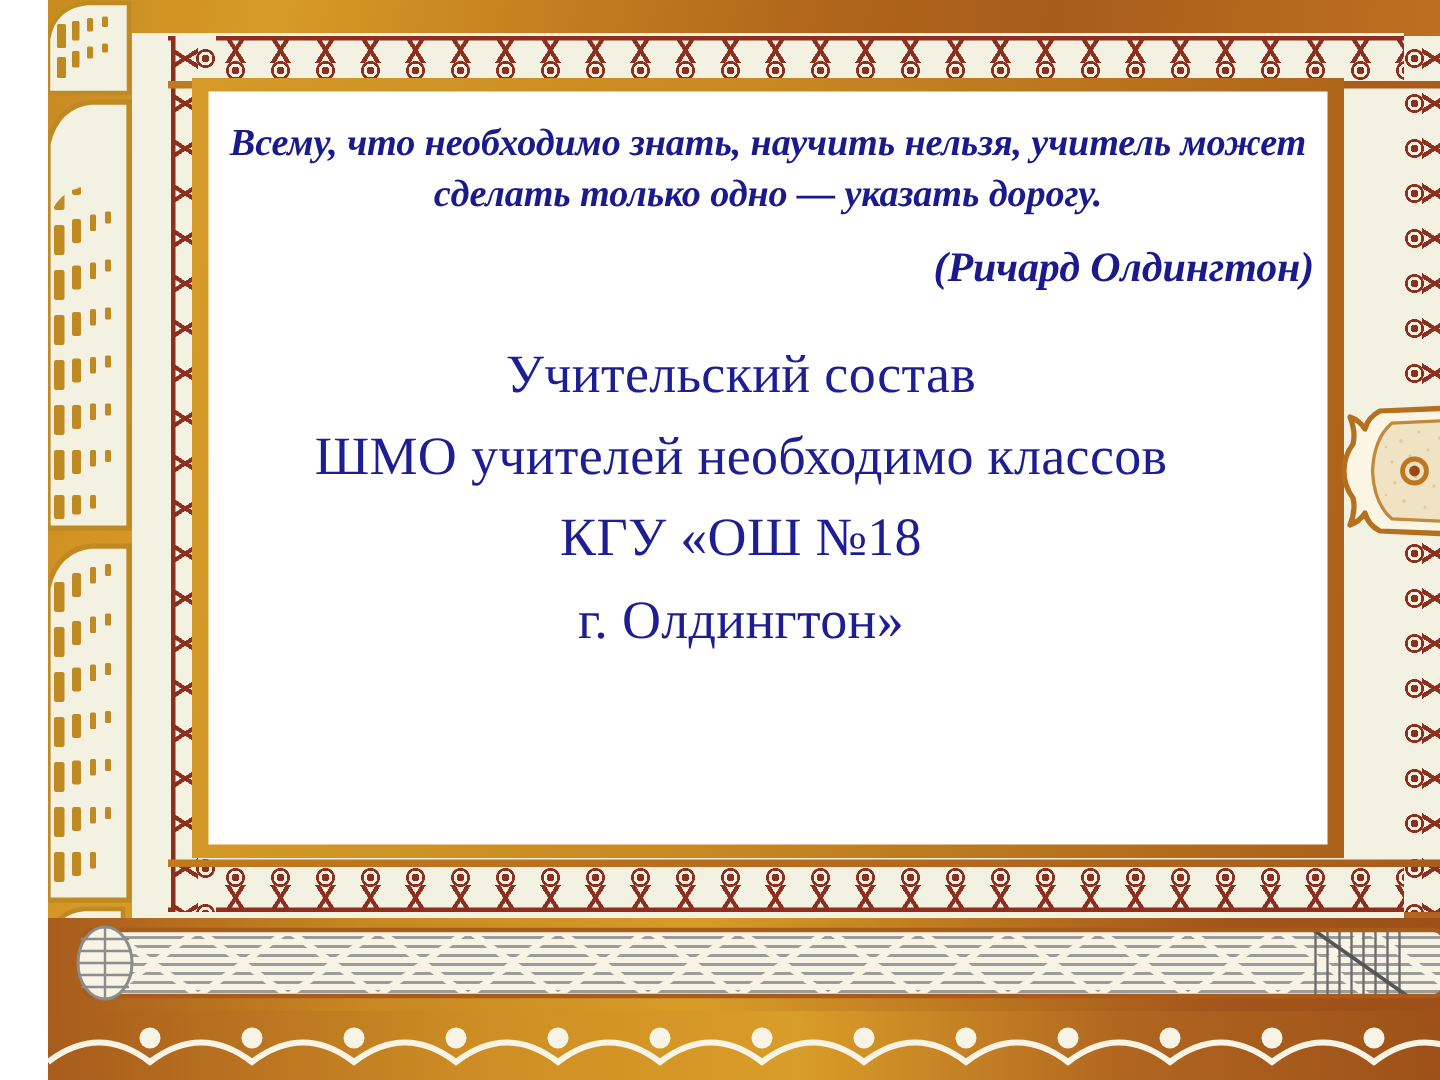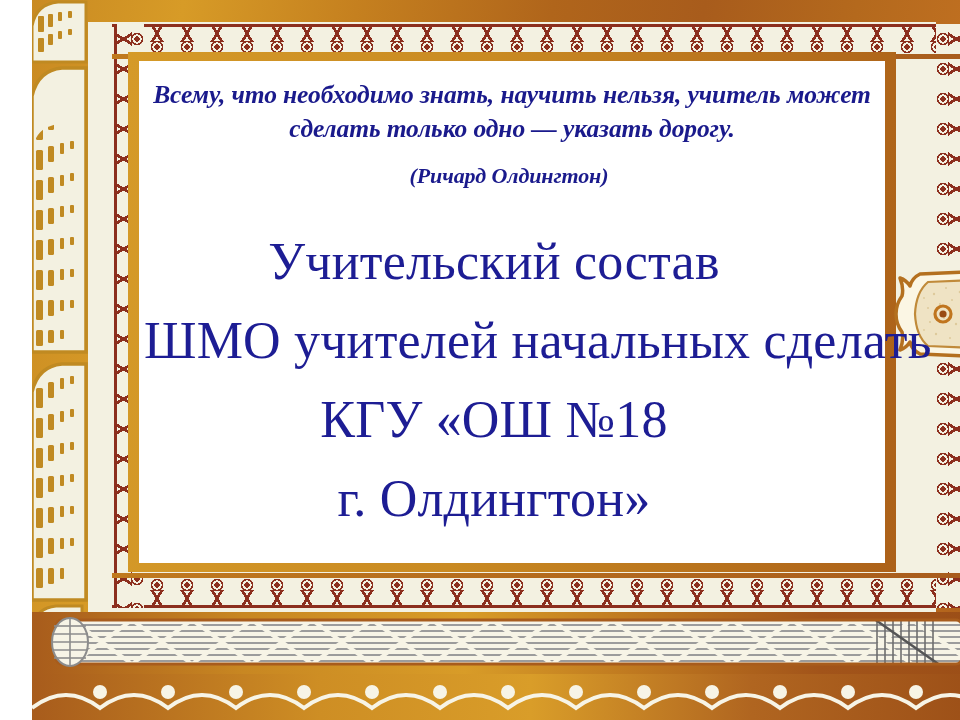--- a/index.html
+++ b/index.html
@@ -158,34 +158,34 @@
     color: #1A1A8C;
     font-family: "Liberation Serif", serif;
     font-weight: bold;
     font-style: italic;
     font-size: 25.5px;
     line-height: 1.32;
     letter-spacing: -0.1px;
   }
   .quote-author {
     display: block;
-    text-align: center;
+    text-align: right;
     padding-right: 6px;
     margin-top: 16px;
-    font-size: 22px;
+    font-size: 28px;
   }
 
   .title-block {
     position: absolute;
     left: 112px; top: 222px;
     width: 700px;
     text-align: center;
     color: #1D1D94;
     font-family: "Liberation Serif", serif;
-    font-size: 52px;
+    font-size: 36px;
     line-height: 1.52;
     letter-spacing: 0.2px;
   }
   .title-line { display: block; white-space: nowrap; }
 </style>
 </head>
 <body>
 
 <div id="slide">
 
@@ -446,18 +446,18 @@
   </svg>
 
   <div class="quote-block">
     <span>Всему, что необходимо знать, научить нельзя, учитель</span>
     <span>может сделать только одно — указать  дорогу.</span>
     <span class="quote-author">(Ричард Олдингтон)</span>
   </div>
 
   <div class="title-block">
     <span class="title-line">Учительский состав</span>
-    <span class="title-line">ШМО учителей начальных сделать</span>
+    <span class="title-line">ШМО учителей необходимо классов</span>
     <span class="title-line">КГУ «ОШ №18</span>
     <span class="title-line">г. Олдингтон»</span>
   </div>
 
 </div>
 
 </body></html>

